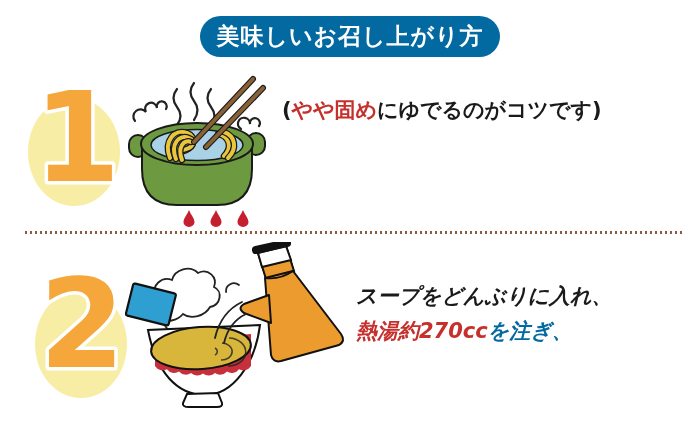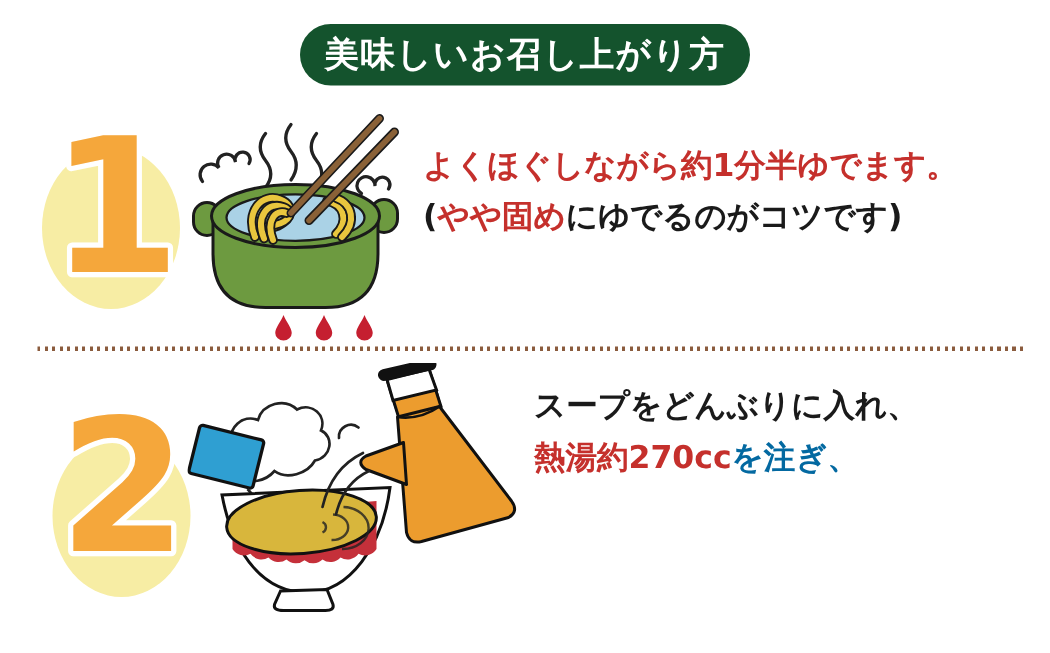--- a/index.html
+++ b/index.html
@@ -2,38 +2,38 @@
 <html><head>
 <meta charset="utf-8">
 <style>
   html,body { margin:0; padding:0; background:#fff; }
   .stage {
     position:relative; width:700px; height:435px; background:#ffffff;
     overflow:hidden; font-family:"DejaVu Sans","Liberation Sans",sans-serif;
   }
   .header-pill {
     position:absolute; left:200px; top:16px; width:300px; height:41px;
-    background:#14532d; border-radius:21px; color:#ffffff;
+    background:#0369a1; border-radius:21px; color:#ffffff;
     font-size:23px; font-weight:bold; letter-spacing:1px;
     display:flex; align-items:center; justify-content:center; white-space:nowrap;
   }
   .badge { position:absolute; }
   .badge1 { left:22px; top:80px; }
   .badge2 { left:27px; top:270px; }
   .badge-num {
     font-weight:bold; fill:#f5a73b; stroke:#ffffff; stroke-width:7px;
     paint-order:stroke fill; stroke-linejoin:round;
     font-family:"DejaVu Sans","Liberation Sans",sans-serif;
   }
   .illus { position:absolute; }
   .pot-illus { left:125px; top:75px; }
   .bowl-illus { left:125px; top:242px; }
   .instructions { position:absolute; font-weight:bold; font-size:21px; white-space:nowrap; }
   .t1 { left:282px; top:93px;  line-height:34px; }
-  .t2 { left:356px; top:253px; line-height:35px; }
+  .t2 { left:356px; top:279px; line-height:35px;font-style:italic; }
   .divider {
     position:absolute; left:25px; top:231px; width:657px; height:3px;
     background:repeating-linear-gradient(90deg,#8b5c3e 0 2px,transparent 2px 5px);
   }
 </style>
 </head>
 <body>
 
 <div class="stage">
 
@@ -81,23 +81,20 @@
     </g>
     <g fill="#c51f30">
       <path transform="translate(64,144)" d="M0 -9 C-2 -4 -5.5 -0.5 -5.5 3 A5.5 5 0 1 0 5.5 3 C5.5 -0.5 2 -4 0 -9 Z"></path>
       <path transform="translate(91,144)" d="M0 -9 C-2 -4 -5.5 -0.5 -5.5 3 A5.5 5 0 1 0 5.5 3 C5.5 -0.5 2 -4 0 -9 Z"></path>
       <path transform="translate(118,144)" d="M0 -9 C-2 -4 -5.5 -0.5 -5.5 3 A5.5 5 0 1 0 5.5 3 C5.5 -0.5 2 -4 0 -9 Z"></path>
     </g>
   </svg>
 
   <div class="instructions t1">
     <div class="line">
-      <span style="color: rgb(197, 48, 44);">よくほぐしながら約1分半ゆでます。</span>
-    </div>
-    <div class="line">
       <span style="color: rgb(26, 26, 26);">(</span><span style="color: rgb(197, 48, 44);">やや固め</span><span style="color: rgb(26, 26, 26);">にゆでるのがコツです)</span>
     </div>
   </div>
 
   <div class="divider"></div>
 
   <svg class="badge badge2" width="125" height="145" viewBox="0 0 125 145">
     <ellipse cx="54" cy="74" rx="46" ry="54" fill="#f7eda4"></ellipse>
     <text class="badge-num" x="55" y="97" font-size="123" text-anchor="middle">2</text>
   </svg>

